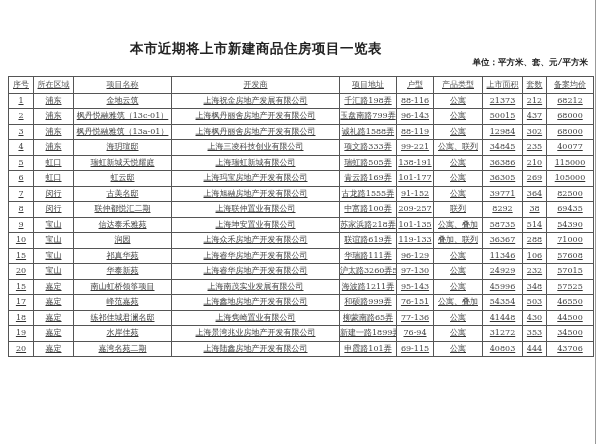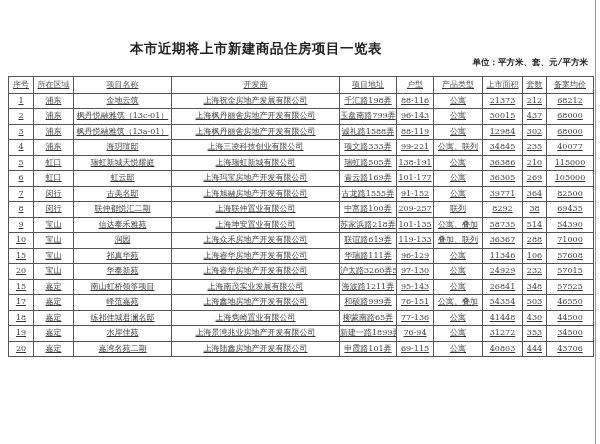--- a/index.html
+++ b/index.html
@@ -213,21 +213,21 @@
         <td class="thick-l">57015</td>
       </tr>
       <tr>
         <td>15</td>
         <td class="thick-l">嘉定</td>
         <td>南山虹桥领筝项目</td>
         <td>上海南茂实业发展有限公司</td>
         <td>海波路1211弄</td>
         <td>95-143</td>
         <td class="thick-l">公寓</td>
-        <td>26841</td>
+        <td>45996</td>
         <td>348</td>
         <td class="thick-l">57525</td>
       </tr>
       <tr>
         <td>17</td>
         <td class="thick-l">嘉定</td>
         <td>峰范嘉苑</td>
         <td>上海鑫地房地产开发有限公司</td>
         <td>和硕路999弄</td>
         <td>76-151</td>

